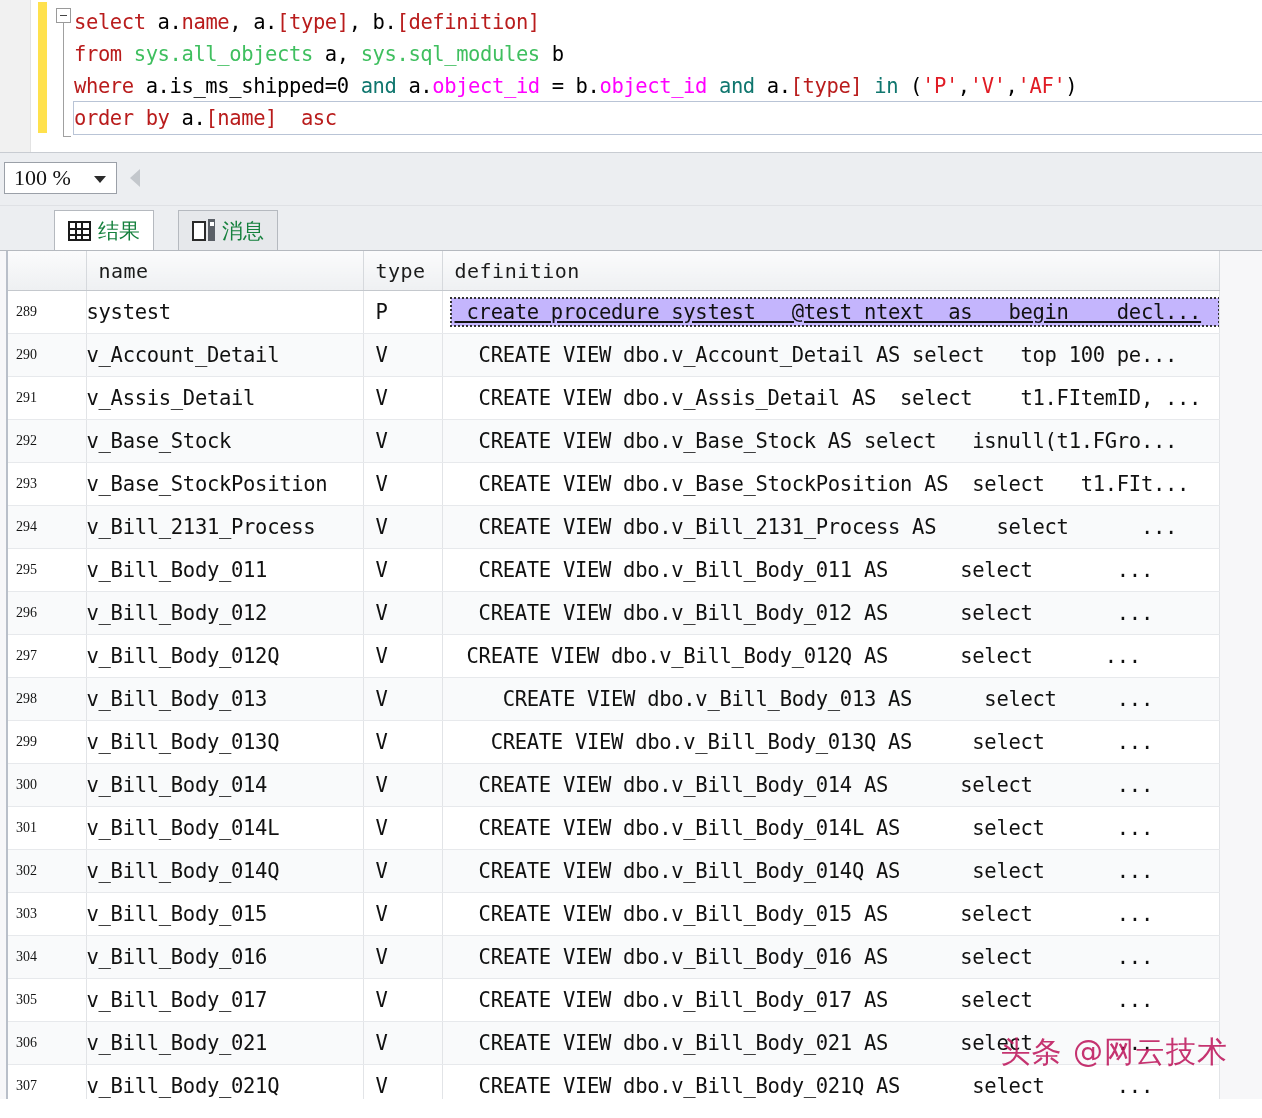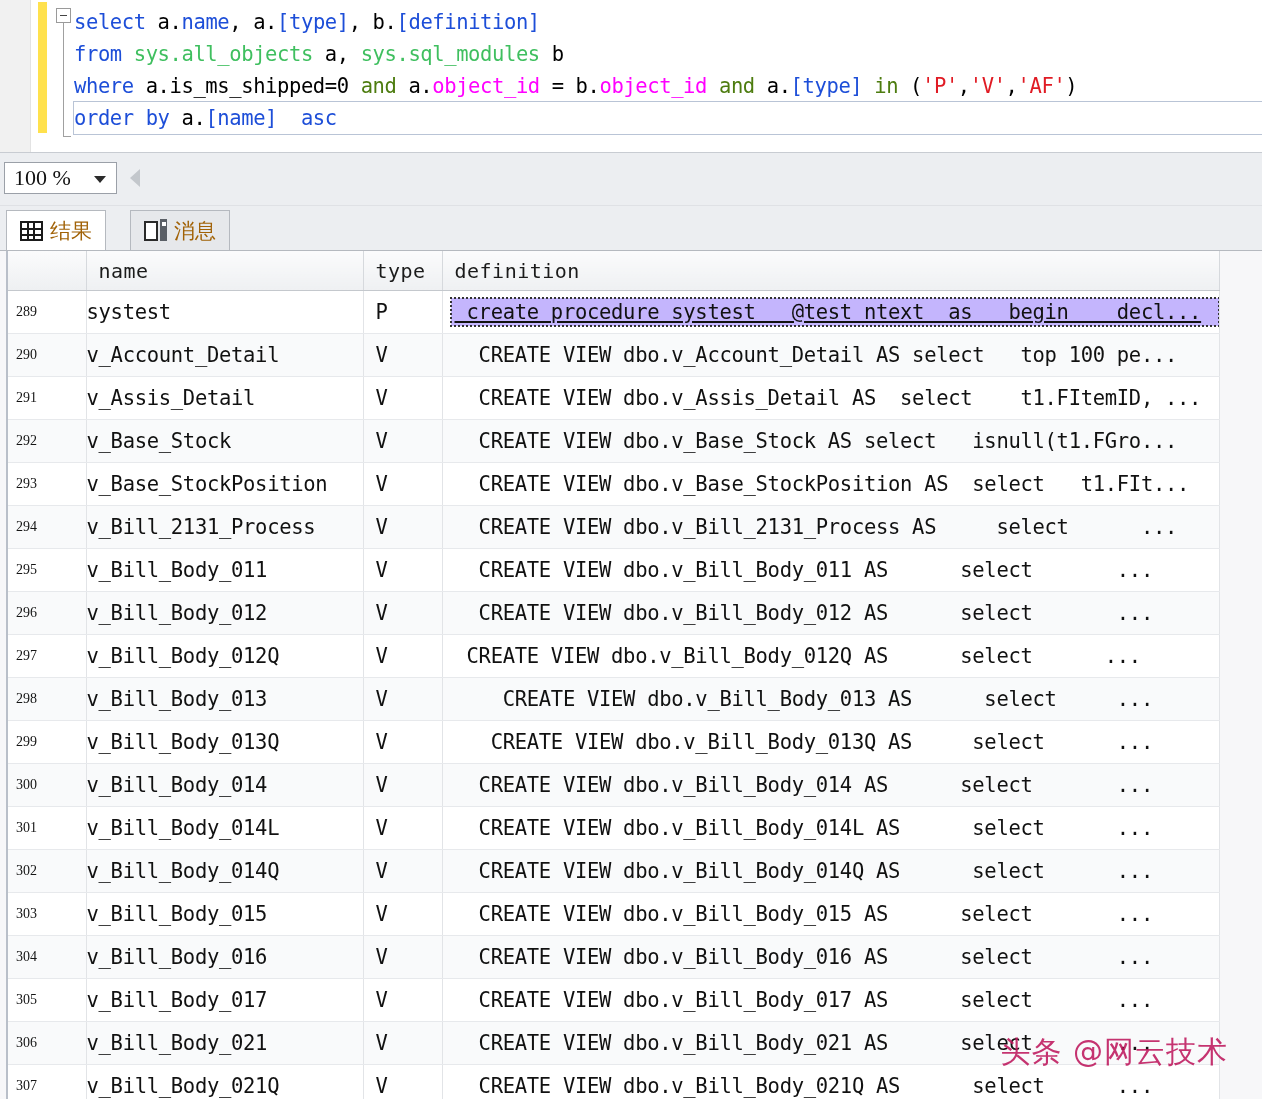--- a/index.html
+++ b/index.html
@@ -77,24 +77,24 @@
     line-height: 32px;
     letter-spacing: -0.4px;
     white-space: pre;
     color: #000000;
   }
   .code-line { height: 32px; position: relative; }
   .code-line.current {
     outline: 1px solid #b9c4d6;
     width: 1190px;
   }
-  .kw    { color: #1d4ed8; }
+  .kw    { color: #b91c1c; }
   .sch   { color: #3fbf5f; }
   .col   { color: #ff00ff; }
-  .op    { color: #4d7c0f; }
+  .op    { color: #0f766e; }
   .str   { color: #e01b24; }
   .pl    { color: #000000; }
 
   
   .zoom-bar {
     position: relative;
     height: 52px;
     background: #eceef1;
     border-bottom: 1px solid #dfe1e5;
   }
@@ -141,23 +141,24 @@
   .tab {
     position: absolute;
     top: 4px;
     height: 40px;
     box-sizing: border-box;
     display: flex;
     align-items: center;
     gap: 7px;
     padding: 17px 13px;
     font-size: 21px;
-    color: #a16207;
+    color: #15803d;
     border: 1px solid #b5b9bf;
     border-bottom: none;
+    margin-left: 48px;
   }
   .tab.active {
     left: 6px;
     background: #ffffff;
     z-index: 2;
   }
   .tab.inactive {
     left: 130px;
     background: #e6e8eb;
     z-index: 1;

